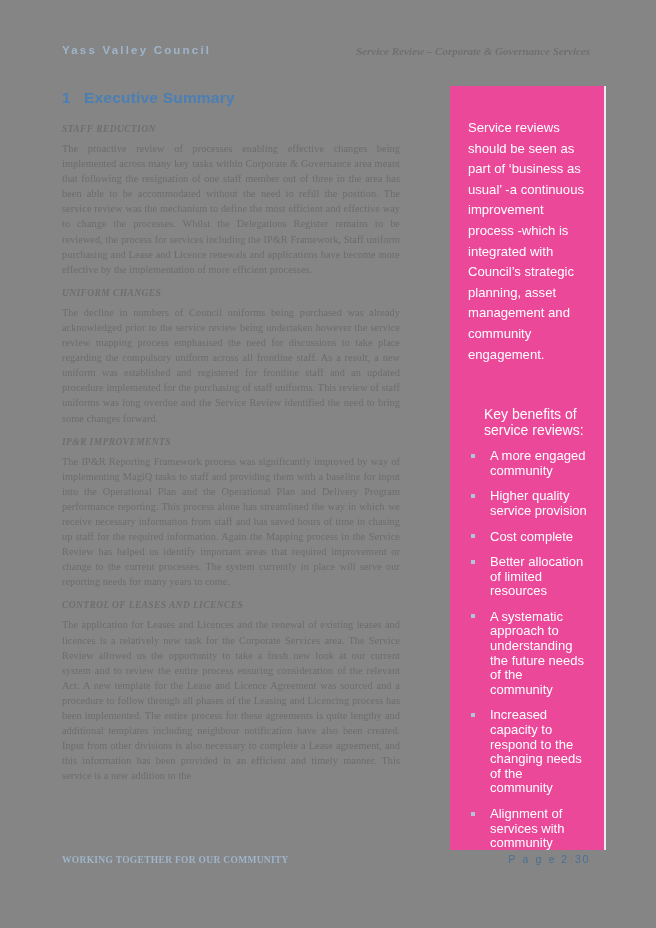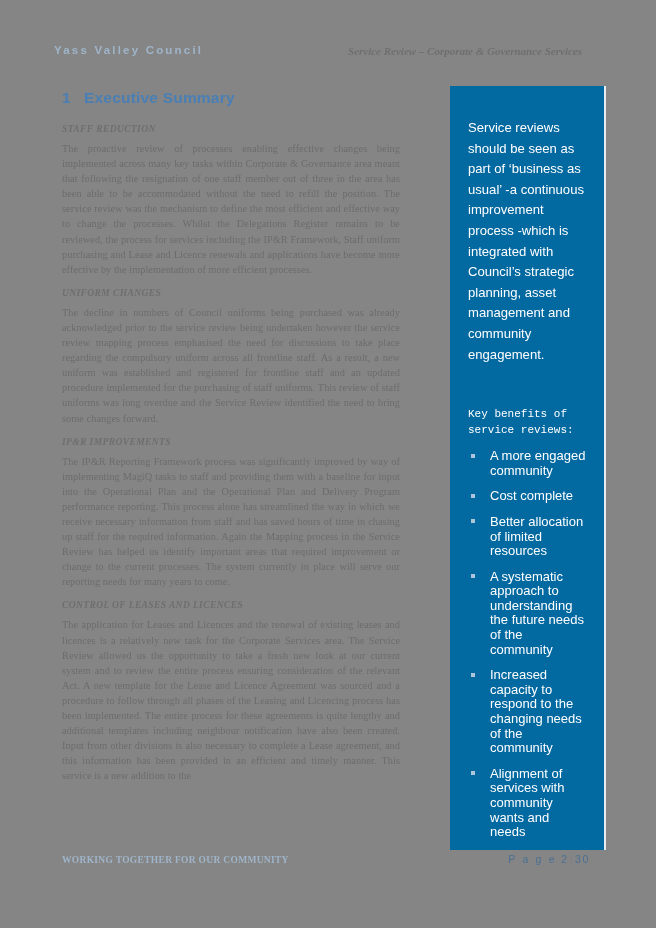--- a/index.html
+++ b/index.html
@@ -21,21 +21,21 @@
     left: 0;
     top: 0;
     width: 656px;
     height: 928px;
     background: #858585;
   }
 
   
   .header {
     position: absolute;
-    left: 54px;
+    left: 62px;
     top: 44px;
     width: 528px;
     height: 22px;
     display: flex;
     align-items: flex-start;
     justify-content: space-between;
   }
   .header-left {
     font-family: "Liberation Sans", sans-serif;
     font-size: 11.5px;
@@ -99,39 +99,39 @@
     letter-spacing: 0.05px;
   }
 
   
   .sidebar {
     position: absolute;
     left: 450px;
     top: 86px;
     width: 156px;
     height: 764px;
-    background: #0369a1;
+    background: #ec4899;
     box-sizing: border-box;
     border-right: 2px solid #e6ebef;
     padding: 32px 17px 10px 18px;
     overflow: hidden;
   }
   .sidebar-quote {
     color: #ffffff;
     font-size: 13.1px;
     line-height: 20.6px;
     margin: 0;
     font-family: "Liberation Sans", sans-serif;
   }
   .sidebar-subhead {
     color: #ffffff;
-    font-size: 11px;
+    font-size: 14px;
     line-height: 15.5px;
-    margin: 42px 0 11px 0;
-    font-family: Liberation Mono, monospace;
+    margin: 42px 0 11px 16px;
+    font-family: Liberation Sans, sans-serif;
   }
   .benefits {
     list-style: none;
     margin: 0;
     padding: 0;
   }
   .benefits li {
     position: relative;
     color: #ffffff;
     font-size: 13px;
@@ -222,20 +222,24 @@
 
     <div class="sidebar-subhead">Key benefits of service reviews:</div>
 
     <ul class="benefits">
       <li>
         <span class="bullet-icon"></span>
         <span>A more engaged community</span>
       </li>
       <li>
         <span class="bullet-icon"></span>
+        <span>Higher quality service provision</span>
+      </li>
+      <li>
+        <span class="bullet-icon"></span>
         <span>Cost complete</span>
       </li>
       <li>
         <span class="bullet-icon"></span>
         <span>Better allocation of limited resources</span>
       </li>
       <li>
         <span class="bullet-icon"></span>
         <span>A systematic approach to understanding the future needs of the community</span>
       </li>

